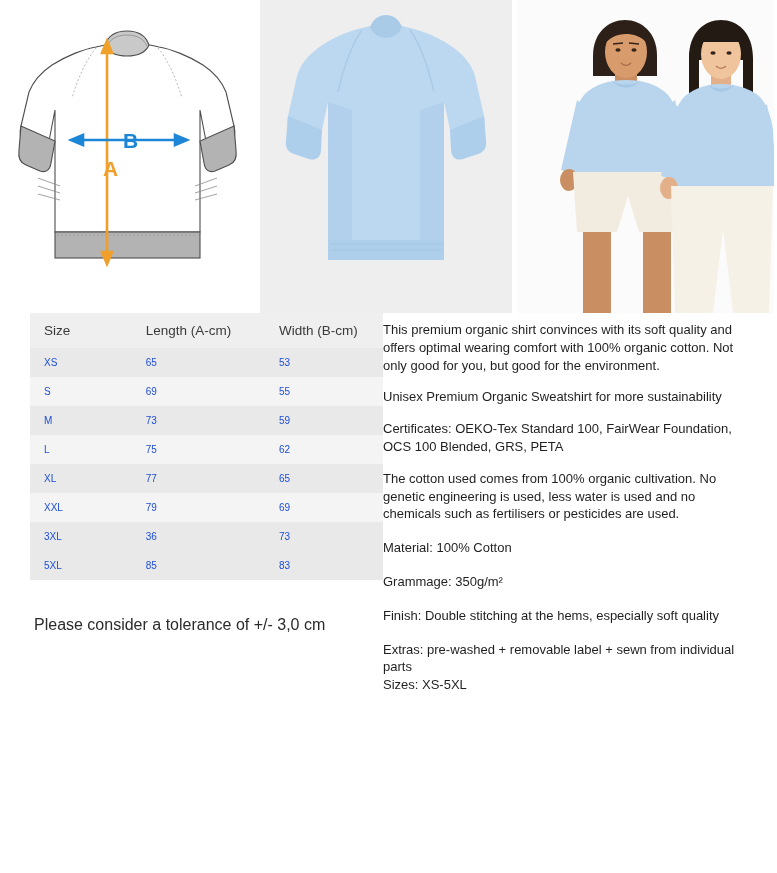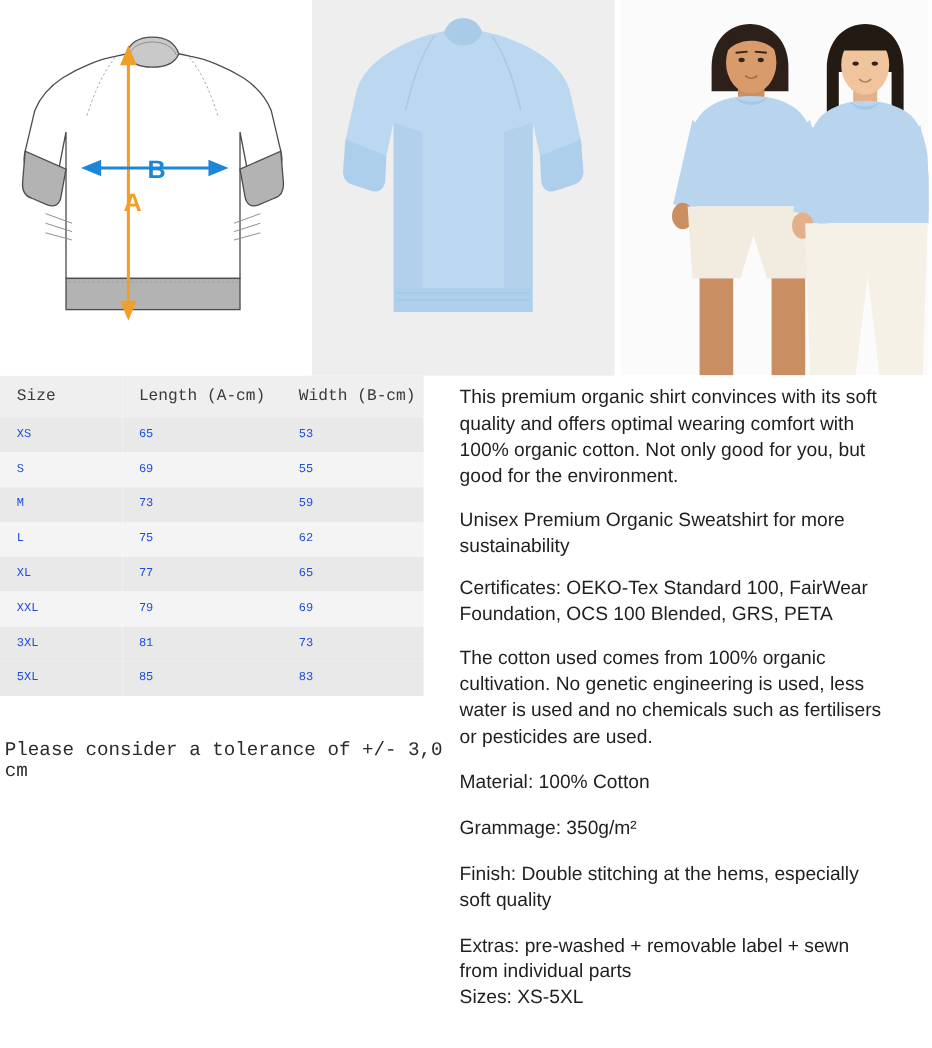--- a/index.html
+++ b/index.html
@@ -40,22 +40,22 @@
   
   .models-svg { display: block; }
 
   
   .content {
     display: flex;
     padding: 0 0 0 0;
   }
   .table-wrap {
     width: 383px;
+    padding-left: 30px;
     box-sizing: border-box;
-    font-family: Liberation Mono, monospace;
   }
   table.size-table {
     border-collapse: collapse;
     width: 353px;
     font-size: 13.5px;
     color: #3a3a3a;
   }
   table.size-table th {
     text-align: left;
     font-weight: normal;
@@ -79,21 +79,21 @@
     margin: 36px 0 0 4px;
     font-size: 16px;
     color: #2b2b2b;
   }
 
   
   .desc {
     width: 394px;
     box-sizing: border-box;
     padding: 8px 40px 0 0;
-    font-size: 16px;
+    font-size: 13px;
     line-height: 1.37;
     color: #1f1f1f;
   }
   .desc p { margin: 0 0 14px 0; }
   .desc p.tight { margin-bottom: 0; margin-top: 16px; }
   .desc .block-last { margin-bottom: 0; }
 </style>
 </head>
 <body>
 
@@ -286,21 +286,21 @@
           <td>77</td>
           <td>65</td>
         </tr>
         <tr class="row-even">
           <td>XXL</td>
           <td>79</td>
           <td>69</td>
         </tr>
         <tr class="row-odd">
           <td>3XL</td>
-          <td>81</td>
+          <td>36</td>
           <td>73</td>
         </tr>
         <tr class="row-odd">
           <td>5XL</td>
           <td>85</td>
           <td>83</td>
         </tr>
       </tbody>
     </table>
 

